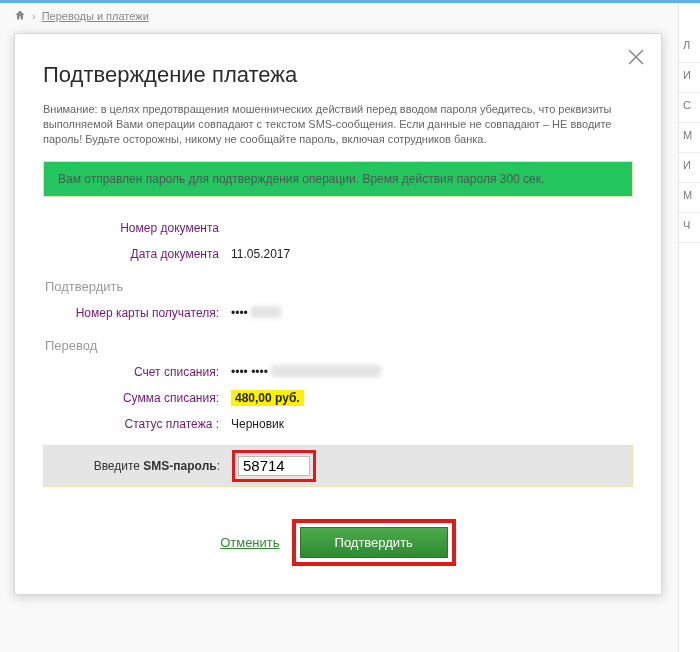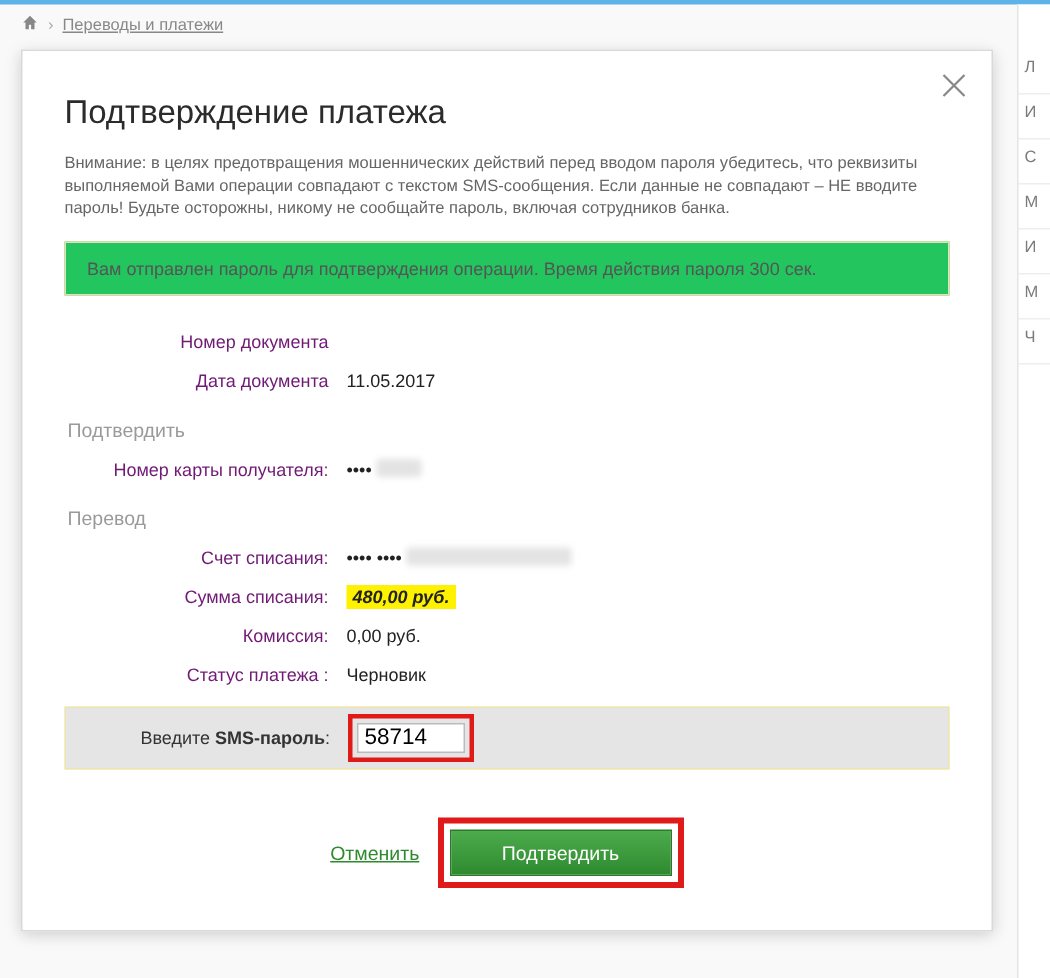--- a/index.html
+++ b/index.html
@@ -114,21 +114,20 @@
     background: #e3e3e3;
     color: #e3e3e3;
     filter: blur(2px);
     border-radius: 2px;
     height: 12px;
   }
   .hl-yellow {
     background: #fff200;
     padding: 1px 4px;
     font-weight: bold;
-    font-style: italic;
   }
   .sms-row {
     background: #e5e5e5;
     border: 1px solid #efe5a8;
     display: flex;
     align-items: center;
     padding: 4px 0;
     margin-top: 8px;
     position: relative;
   }
@@ -238,24 +237,20 @@
       <div class="lbl">Счет списания:</div>
       <div class="val">
         <span>•••• •••• </span><span class="blurred" style="width:110px">x</span>
       </div>
     </div>
     <div class="field">
       <div class="lbl">Сумма списания:</div>
       <div class="val"><span class="hl-yellow">480,00  руб.</span></div>
     </div>
     <div class="field">
-      <div class="lbl">Комиссия:</div>
-      <div class="val">0,00 руб.</div>
-    </div>
-    <div class="field">
       <div class="lbl">Статус платежа :</div>
       <div class="val">Черновик</div>
     </div>
 
     <div class="sms-row">
       <div class="lbl">
         <span>Введите </span><b>SMS-пароль</b><span>:</span>
       </div>
       <div class="sms-input-wrap">
         <input class="sms-input" type="text" value="58714" style="">

